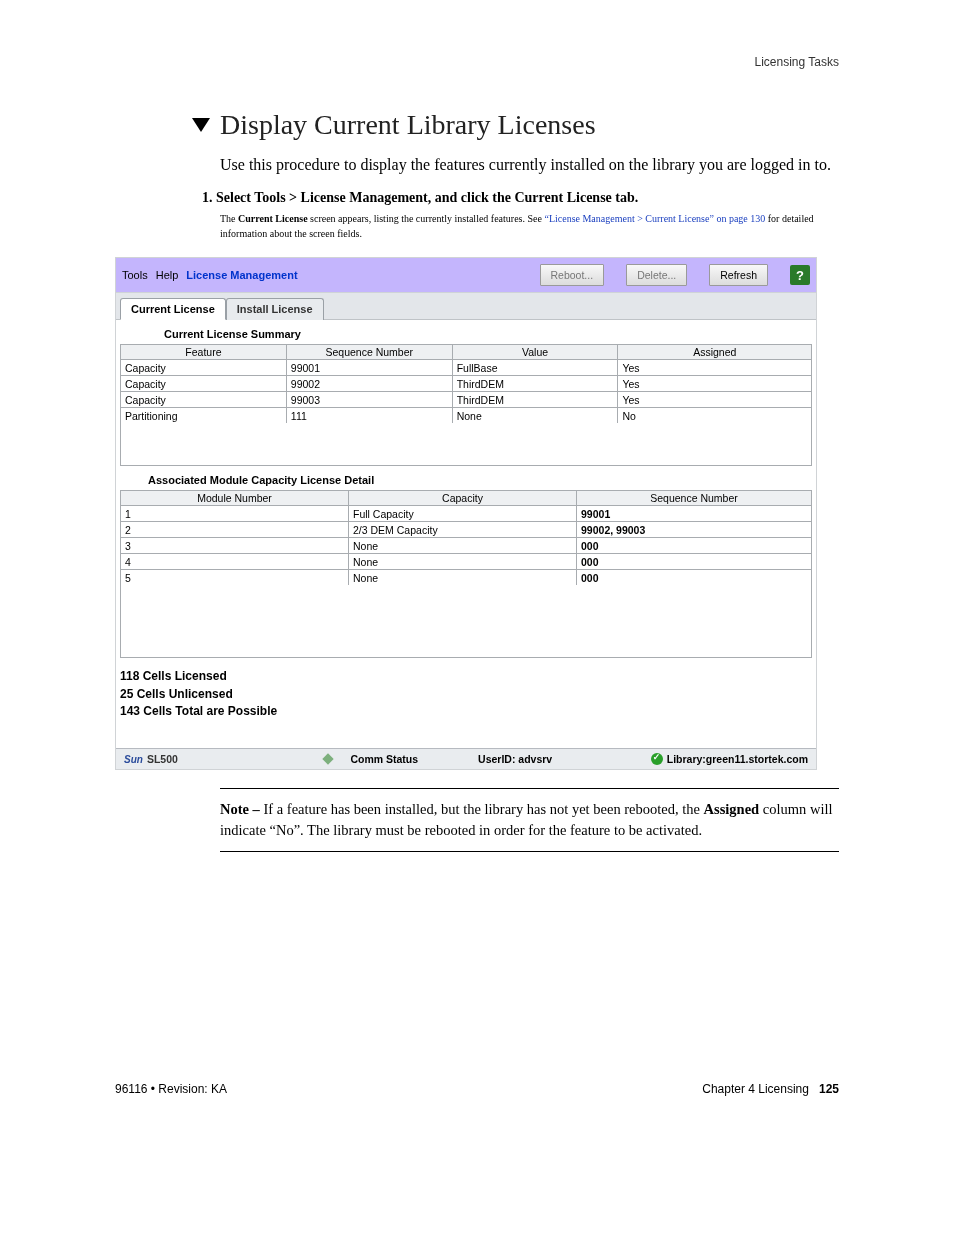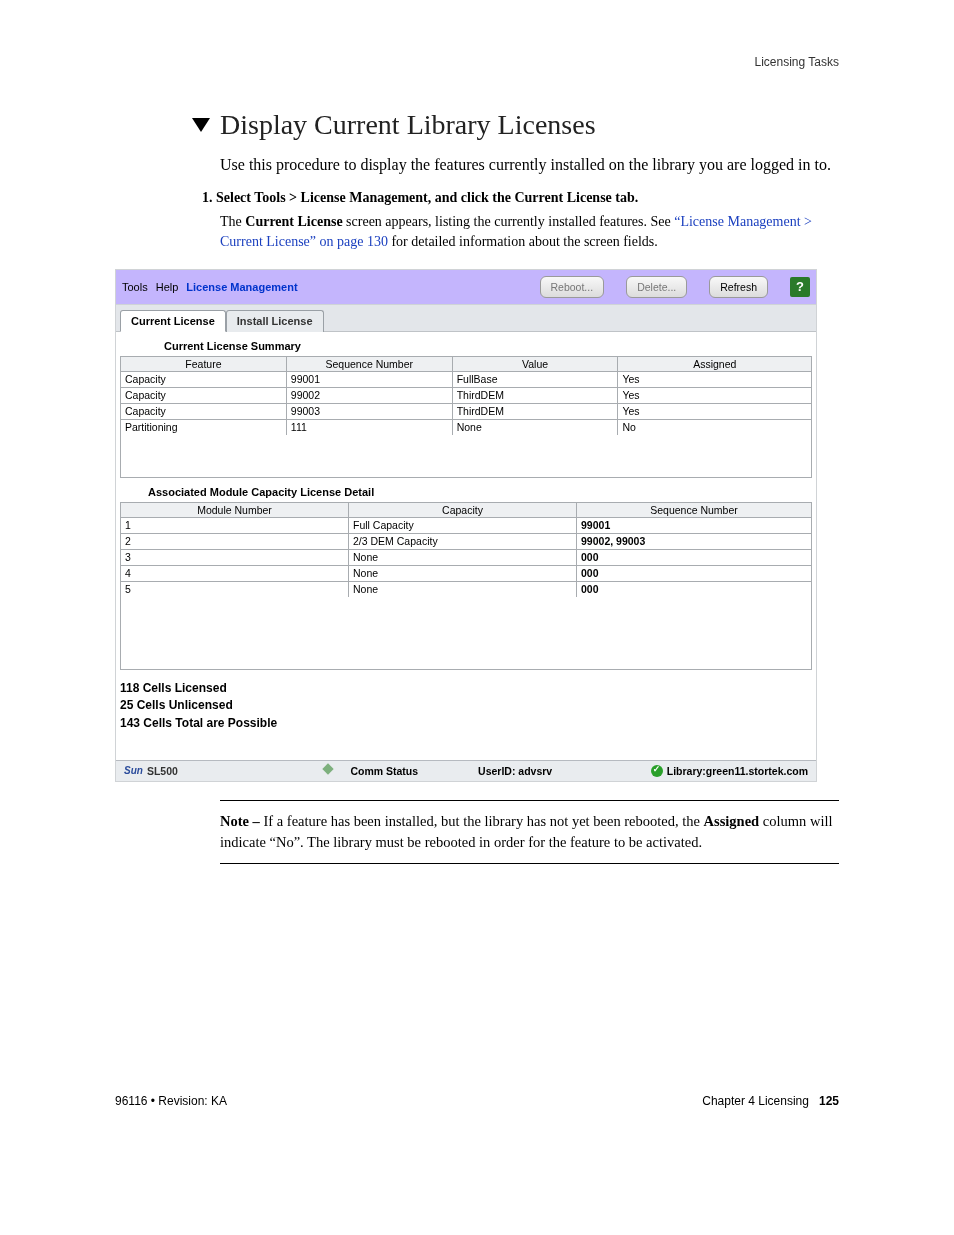--- a/index.html
+++ b/index.html
@@ -45,21 +45,21 @@
     line-height: 1.45;
     margin: 10px 0 14px 0;
   }
   .step {
     font-family: Georgia, 'Times New Roman', serif;
     font-size: 14px;
     font-weight: bold;
     margin: 6px 0 6px -18px;
   }
   .step-body {
-    font-size: 14px;
+    font-size: 10px;
     line-height: 1.45;
     margin: 4px 0 16px 0;
   }
   .link { color: #1a3fbf; }
   .bold { font-weight: bold; }
 
   
   .shot {
     margin-left: -105px;
     width: 702px;
@@ -83,21 +83,21 @@
   .spacer { flex:1; }
   .btn {
     display:inline-flex;
     align-items:center;
     justify-content:center;
     height:20px;
     padding:0 10px;
     font-size:10.5px;
     background:linear-gradient(#f8f8f8,#dcdcdc);
     border:1px solid #9a9a9a;
-    border-radius:6px;
+    border-radius:1px;
     color:#777;
   }
   .btn.enabled { color:#000; }
   .help-btn {
     width:20px;height:20px;
     background:#2a7a2a;
     color:#fff;
     font-weight:bold;
     display:flex;align-items:center;justify-content:center;
     border-radius:2px;
@@ -174,21 +174,21 @@
     background:#e9ecef;
   }
   .sun-logo {
     font-size:10px;
     color:#2a4b9b;
     font-weight:bold;
     font-style:italic;
     margin-right:4px;
   }
   .model { font-weight:bold; color:#333; }
-  .status-center { flex:1; display:flex; justify-content:center; gap:18px;margin-left:48px; }
+  .status-center { flex:1; display:flex; align-items:center; justify-content:center; gap:18px;margin-left:48px; }
   .status-right { display:flex; align-items:center; gap:4px; font-weight:bold; }
   .led { width:12px;height:12px;border-radius:50%;background:#2aa02a;display:inline-block;position:relative; }
   .led::after{content:"✓";color:#fff;font-size:9px;position:absolute;left:2px;top:-1px;}
   .diamond{width:8px;height:8px;background:#7db07d;transform:rotate(45deg);display:inline-block;}
 
   .note-block {
     margin:18px 0 0 0;
     padding:10px 0;
     border-top:1.5px solid #000;
     border-bottom:1.5px solid #000;

